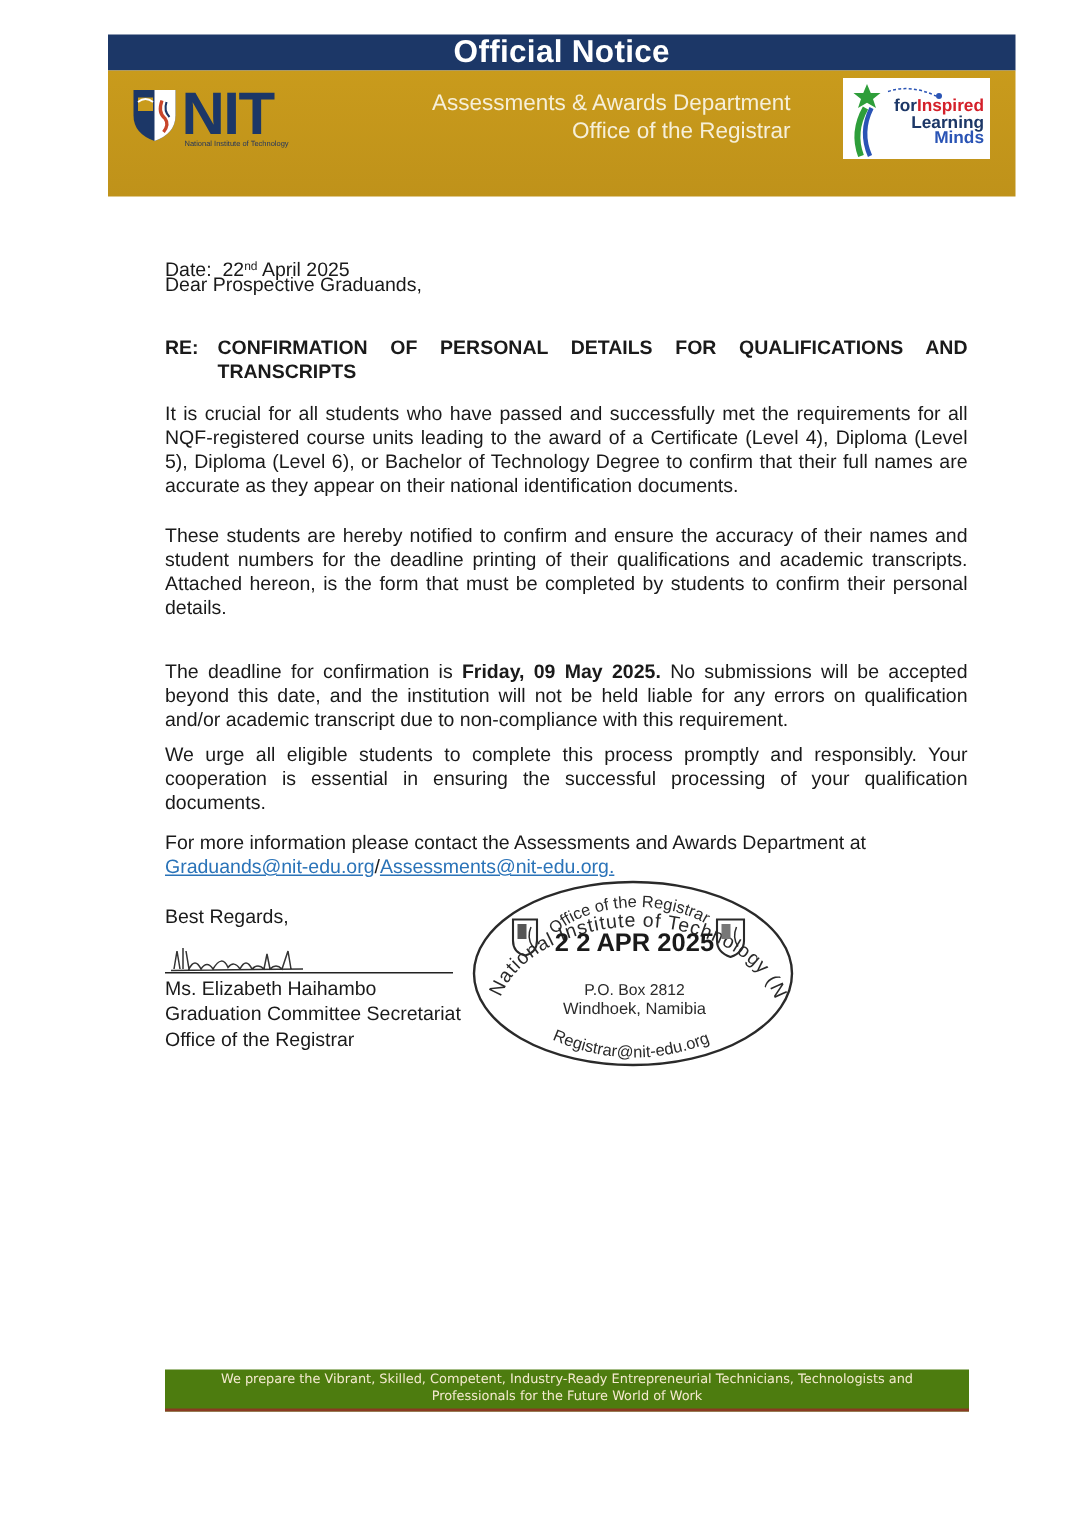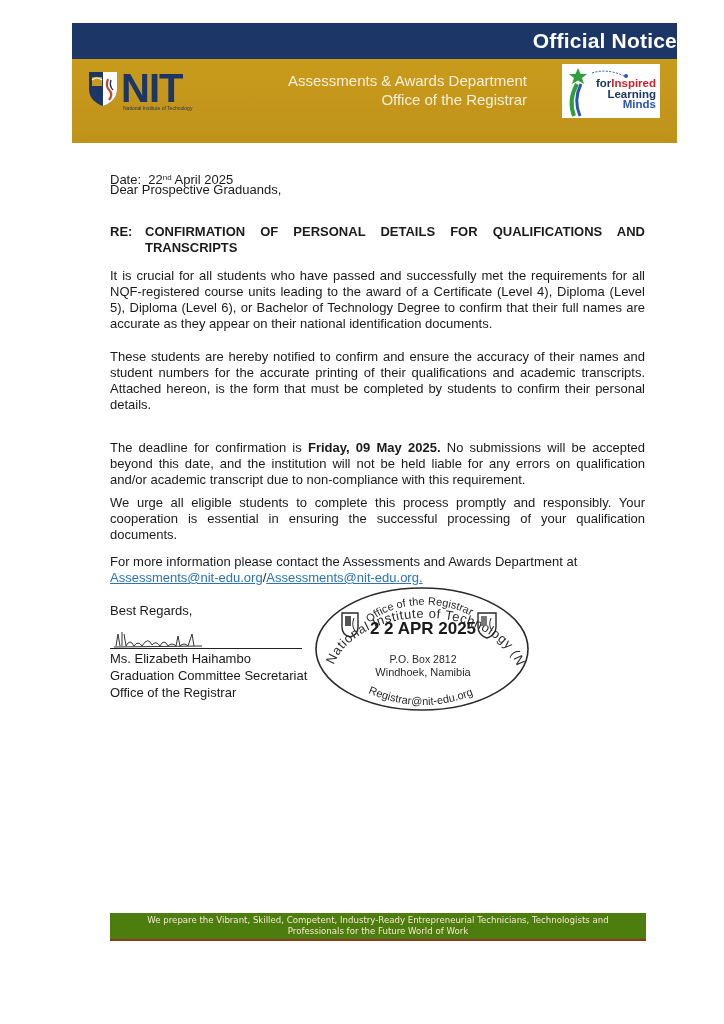--- a/index.html
+++ b/index.html
@@ -1,20 +1,20 @@
 <!DOCTYPE html>
 <html><head>
 <meta charset="utf-8">
 <style>
   * { box-sizing: border-box; margin: 0; padding: 0; }
   html, body { width: 724px; height: 1024px; background: #ffffff; }
   body { position: relative; font-family: "Liberation Sans", sans-serif; color: #1a1a1a; overflow: hidden; }
 
   .header { position: absolute; left: 72px; top: 23px; width: 605px; height: 99px; }
-  .header-top { height: 36px; background: #1c3767; display: flex; align-items: center; justify-content: flex-end; }
+  .header-top { height: 24px; background: #1c3767; display: flex; align-items: center; justify-content: center; }
   .header-title { color: #ffffff; font-size: 21px; font-weight: bold; letter-spacing: 0.2px; }
   .header-bottom { position: relative; height: 84px; background: #c4971a; background: linear-gradient(180deg, #c99b1c 0%, #bf921a 100%); }
   .dept { position: absolute; left: 150px; right: 150px; top: 12px; text-align: right; color: #f6efd9; font-size: 15px; line-height: 19px; }
 
   .nit-logo { position: absolute; left: 15px; top: 10px; width: 125px; height: 46px; }
   .nit-shield { position: absolute; left: 0; top: 0; width: 32px; height: 38px; }
   .nit-word { position: absolute; left: 34px; top: -3px; font-size: 40px; font-weight: bold; color: #1c3767; letter-spacing: -1px; line-height: 44px; font-family: "Liberation Sans", sans-serif; }
   .nit-sub { position: absolute; left: 36px; top: 36px; font-size: 5px; color: #24365c; white-space: nowrap; }
 
   .fil-logo { position: absolute; right: 17px; top: 5px; width: 98px; height: 54px; background: #ffffff; }
@@ -102,26 +102,26 @@
 
   <div class="re-block">
     <span class="re-label">RE:</span>
     <div class="re-text">
       <span class="re-line1">CONFIRMATION OF PERSONAL DETAILS FOR QUALIFICATIONS AND</span>
       <span>TRANSCRIPTS</span>
     </div>
   </div>
 
   <p class="para p1">It is crucial for all students who have passed and successfully met the requirements for all NQF-registered course units leading to the award of a Certificate (Level 4), Diploma (Level 5), Diploma (Level 6), or Bachelor of Technology Degree to confirm that their full names are accurate as they appear on their national identification documents.</p>
-  <p class="para p2">These students are hereby notified to confirm and ensure the accuracy of their names and student numbers for the accurate printing of their qualifications and academic transcripts. Attached hereon, is the form that must be completed by students to confirm their personal details.</p>
+  <p class="para p2">These students are hereby notified to confirm and ensure the accuracy of their names and student numbers for the deadline printing of their qualifications and academic transcripts. Attached hereon, is the form that must be completed by students to confirm their personal details.</p>
   <p class="para p3"><span>The deadline for confirmation is </span><b>Friday, 09 May 2025.</b><span> No submissions will be accepted beyond this date, and the institution will not be held liable for any errors on qualification and/or academic transcript due to non-compliance with this requirement.</span></p>
   <p class="para p4">We urge all eligible students to complete this process promptly and responsibly. Your cooperation is essential in ensuring the successful processing of your qualification documents.</p>
   <p class="para p5">
     <span>For more information please contact the Assessments and Awards Department at</span><br>
-    <a class="link">Assessments@nit-edu.org</a><span>/</span><a class="link">Assessments@nit-edu.org.</a>
+    <a class="link">Graduands@nit-edu.org</a><span>/</span><a class="link">Assessments@nit-edu.org.</a>
   </p>
 
   <div class="closing">Best Regards,</div>
 
   <svg class="signature" viewBox="0 0 190 22">
     <path d="M4 18 L6 6 L8 18 M10 4 L10 18 M12 6 L14 18 Q18 10 22 18 Q26 12 30 18 Q36 8 40 17 Q44 12 48 18 Q52 10 56 18 Q60 14 64 18 L66 8 L68 18 Q72 14 76 18 L80 6 L82 18 M2 19 L90 18" stroke="#333" stroke-width="1" fill="none"></path>
   </svg>
   <div class="sig-line"></div>
 
   <div class="signatory">

